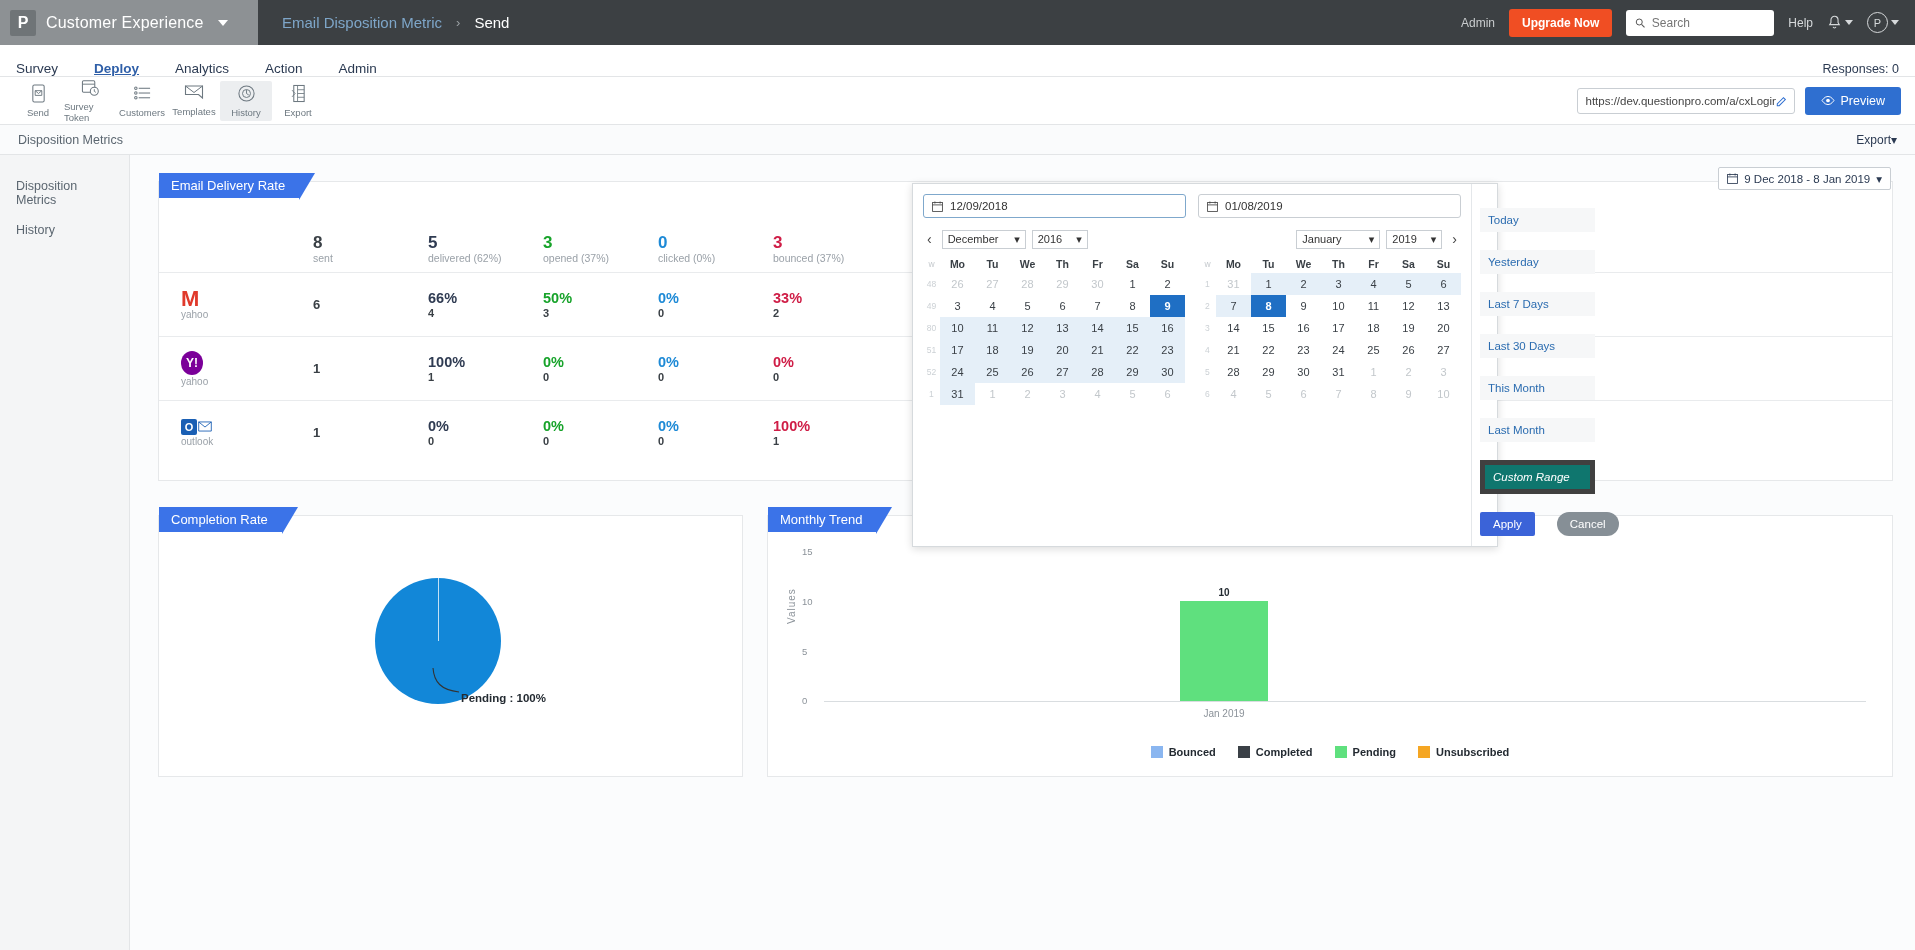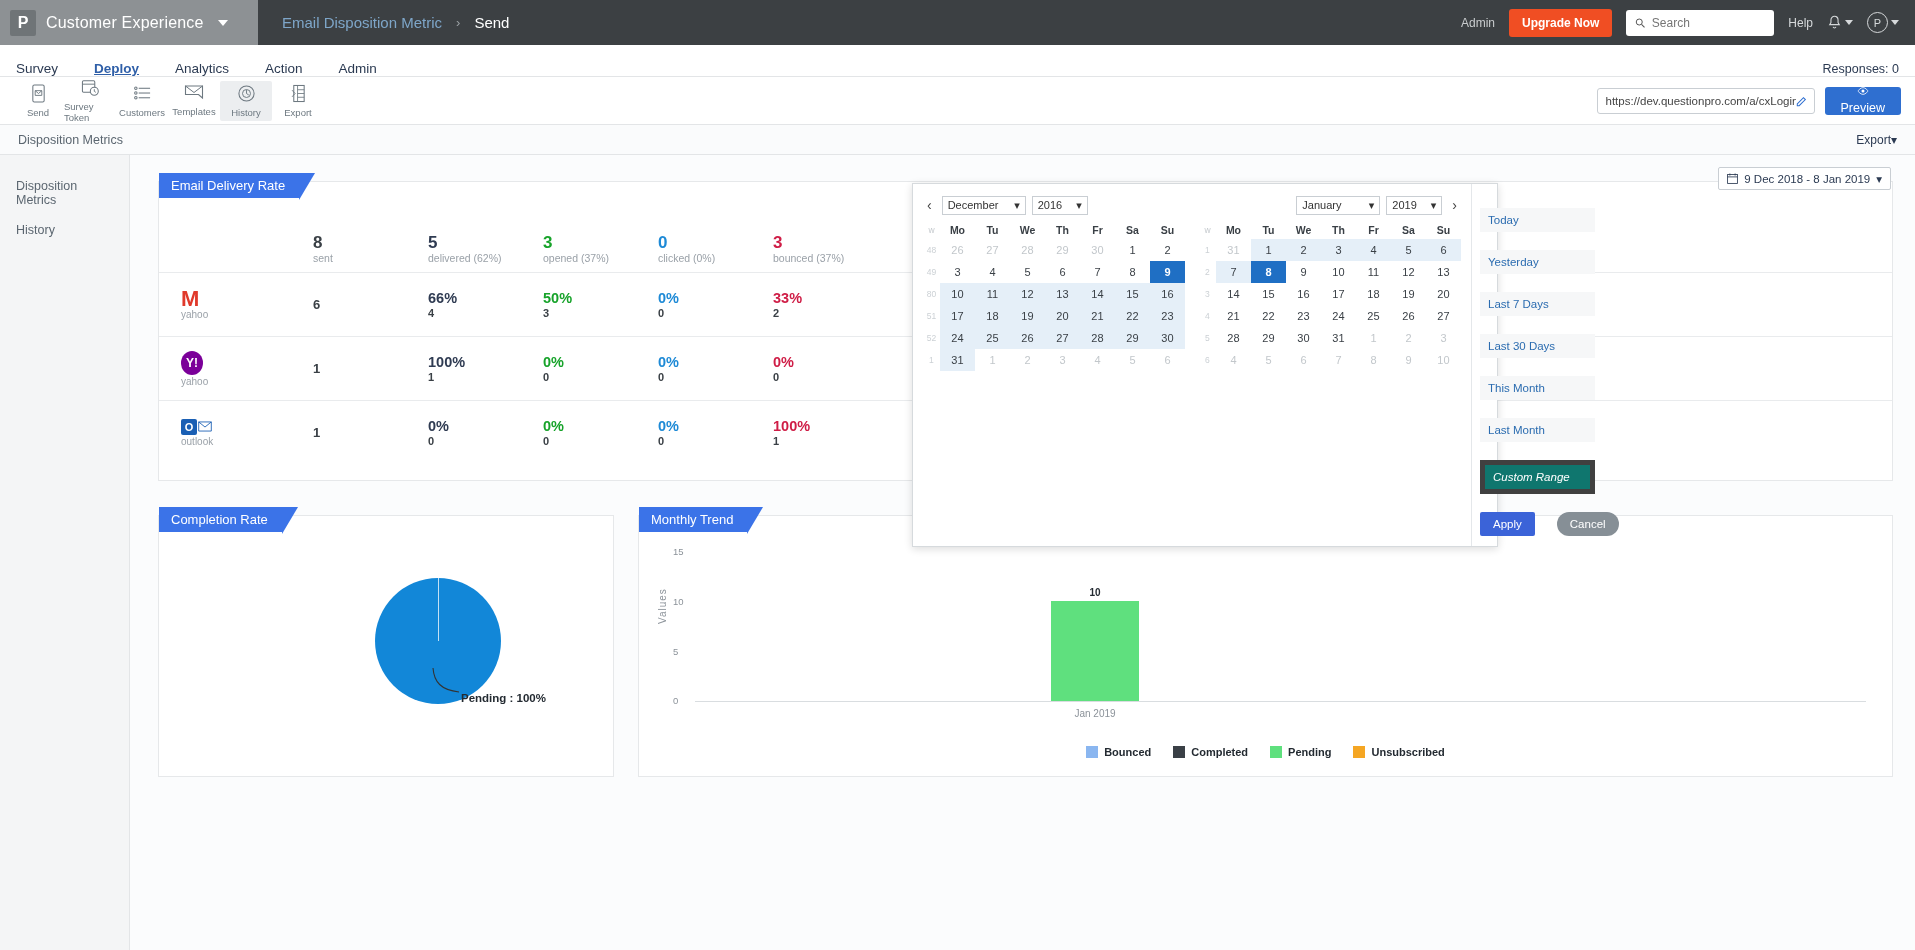--- a/index.html
+++ b/index.html
@@ -82,21 +82,21 @@
   .toolbar-right { margin-left: auto; display: flex; align-items: center; gap: 10px; padding-right: 14px; }
   .url-field {
     border: 1px solid #c9ced3; border-radius: 3px; height: 26px; width: 218px;
     display: flex; align-items: center; padding: 0 6px 0 8px; font-size: 11.5px; color: #444;
     overflow: hidden; white-space: nowrap;
   }
   .url-field .utext { flex: 1; overflow: hidden; }
   .preview-btn {
     background: #2f6fd0; color: #fff; border: none; border-radius: 3px;
     height: 28px; padding: 0 16px; font-size: 12.5px; cursor: pointer;
-    display: flex; align-items: center; gap: 6px; flex-direction: column;
+    display: flex; align-items: center; gap: 6px;
   }
 
   
   .subheader {
     height: 30px; background: #fafbfc; border-bottom: 1px solid #e3e5e7;
     display: flex; align-items: center; padding: 0 18px; position: relative;
   }
   .subheader .stitle { font-size: 12.5px; color: #5b6670; }
   .export-lnk { margin-left: auto; font-size: 12px; color: #2b3a52; cursor: pointer; }
 
@@ -130,21 +130,21 @@
   .stat-sub { font-size: 11px; font-weight: bold; color: #3a4046; }
   .c-dark { color: #2f3b52; }
   .c-green { color: #17a32a; }
   .c-blue { color: #1e8ad6; }
   .c-red { color: #cf1d46; }
   .c-plain { color: #3a4046; }
   .prov-lbl { font-size: 10px; color: #9aa1a8; }
 
   
   .charts-row { display: flex; gap: 24px; margin-top: 34px; }
-  #completion-panel { width: 456px; height: 262px; }
+  #completion-panel { width: 585px; height: 262px; }
   #trend-panel { flex: 1; height: 262px; }
   .pie-area { position: relative; height: 100%; padding-top: 30px; }
   .pie {
     width: 126px; height: 126px; border-radius: 50%; background: #1287d8;
     position: absolute; left: 216px; top: 62px;
   }
   .pie::after {
     content: ""; position: absolute; left: 50%; top: 0; width: 1px; height: 50%;
     background: rgba(255,255,255,.75);
   }
@@ -574,20 +574,40 @@
               <span>Unsubscribed</span>
             </div>
           </div>
         </div>
       </div>
 
     </div>
 
     <div class="dp-pop">
       <div class="dp-left">
+        <div class="dp-inputs">
+          <div class="dp-input">
+            <svg width="11" height="11" viewBox="0 0 13 13">
+              <rect x=".7" y="1.8" width="11.6" height="10.5" fill="none" stroke="#444" stroke-width="1"></rect>
+              <line x1=".7" y1="4.6" x2="12.3" y2="4.6" stroke="#444" stroke-width="1"></line>
+              <line x1="3.4" y1=".6" x2="3.4" y2="3" stroke="#444" stroke-width="1"></line>
+              <line x1="9.6" y1=".6" x2="9.6" y2="3" stroke="#444" stroke-width="1"></line>
+            </svg>
+            <span>12/09/2018</span>
+          </div>
+          <div class="dp-input plain">
+            <svg width="11" height="11" viewBox="0 0 13 13">
+              <rect x=".7" y="1.8" width="11.6" height="10.5" fill="none" stroke="#444" stroke-width="1"></rect>
+              <line x1=".7" y1="4.6" x2="12.3" y2="4.6" stroke="#444" stroke-width="1"></line>
+              <line x1="3.4" y1=".6" x2="3.4" y2="3" stroke="#444" stroke-width="1"></line>
+              <line x1="9.6" y1=".6" x2="9.6" y2="3" stroke="#444" stroke-width="1"></line>
+            </svg>
+            <span>01/08/2019</span>
+          </div>
+        </div>
 
         <div class="cals">
 
           <div class="cal">
             <div class="cal-head">
               <span class="nav-arrow">‹</span>
               <span class="sel-box mon">
                 <span>December</span>
                   <span>▾</span>
               </span>

